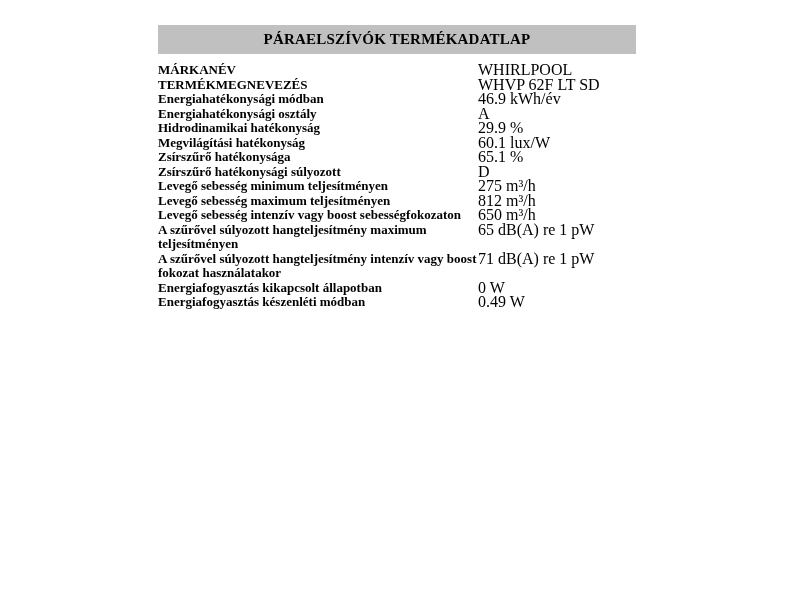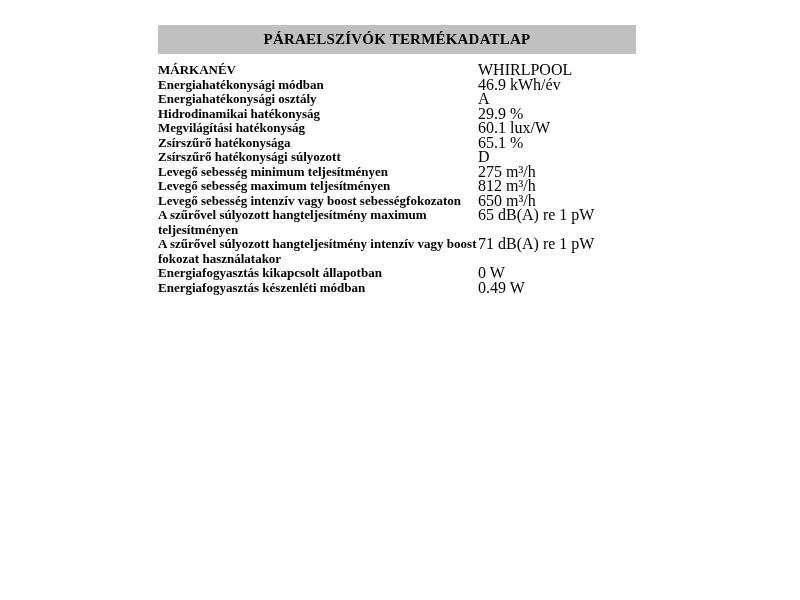--- a/index.html
+++ b/index.html
@@ -97,20 +97,24 @@
       <span id="title-text">PÁRAELSZÍVÓK TERMÉKADATLAP</span>
     </div>
 
     <table id="spec-table">
       <tbody id="spec-body">
           <tr>
             <td class="cell-label">MÁRKANÉV</td>
             <td class="cell-value">WHIRLPOOL</td>
           </tr>
           <tr>
+            <td class="cell-label">TERMÉKMEGNEVEZÉS</td>
+            <td class="cell-value">WHVP 62F LT SD</td>
+          </tr>
+          <tr>
             <td class="cell-label">Energiahatékonysági módban</td>
             <td class="cell-value">46.9 kWh/év</td>
           </tr>
           <tr>
             <td class="cell-label">Energiahatékonysági osztály</td>
             <td class="cell-value">A</td>
           </tr>
           <tr>
             <td class="cell-label">Hidrodinamikai hatékonyság</td>
             <td class="cell-value">29.9 %</td>

